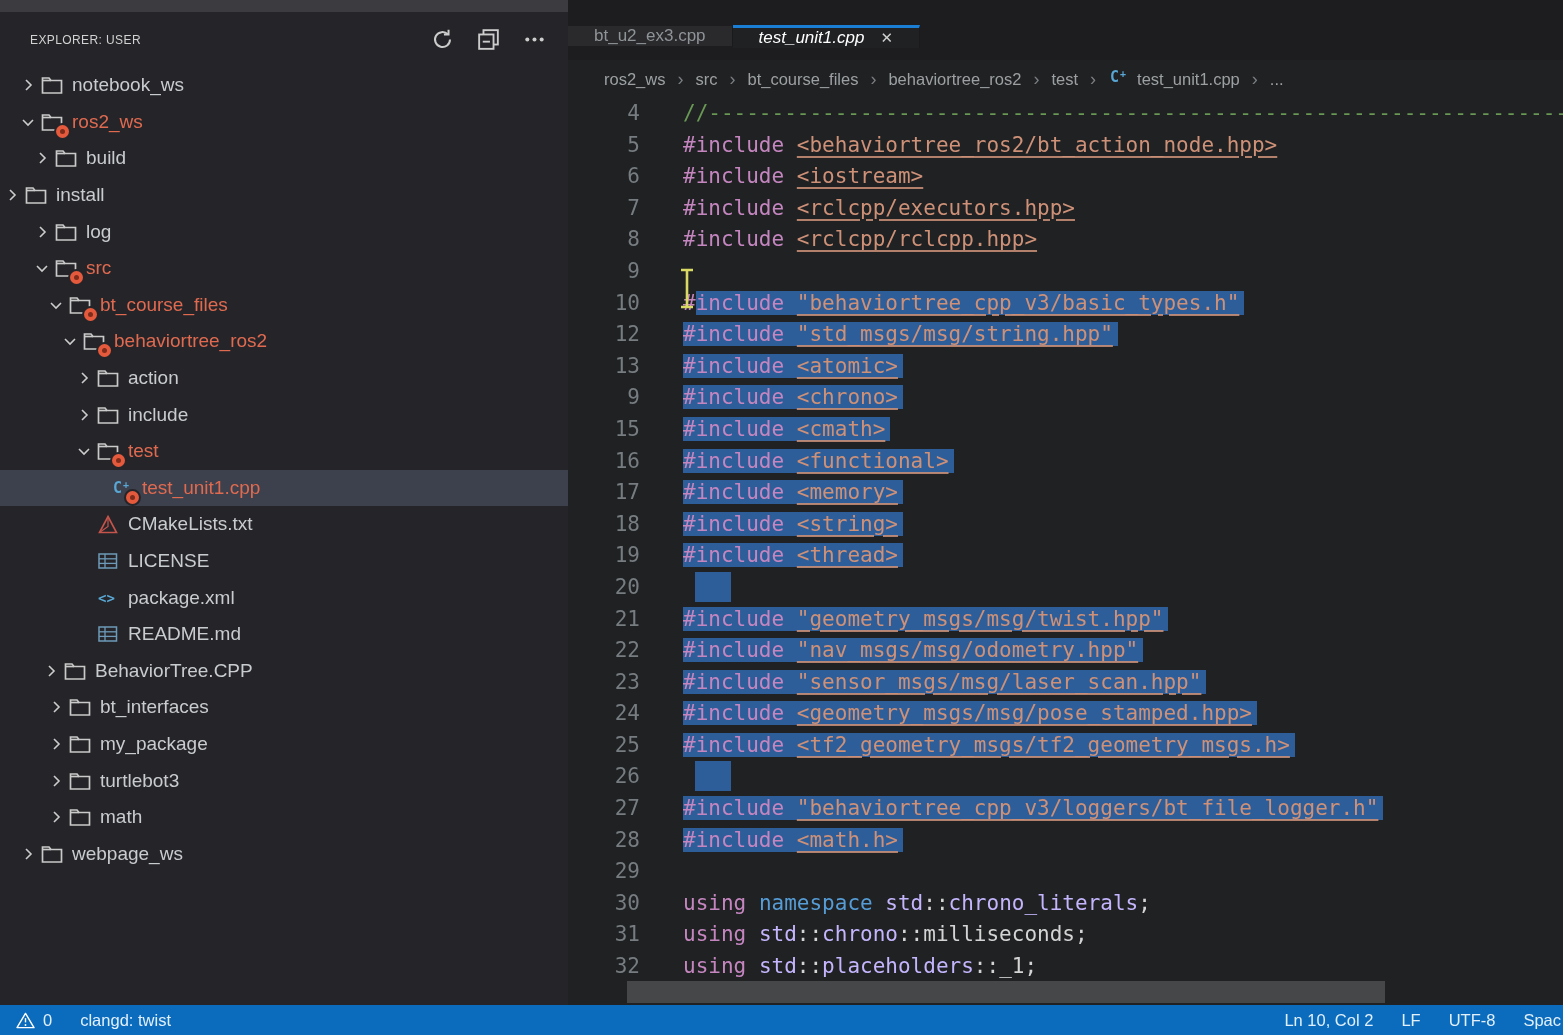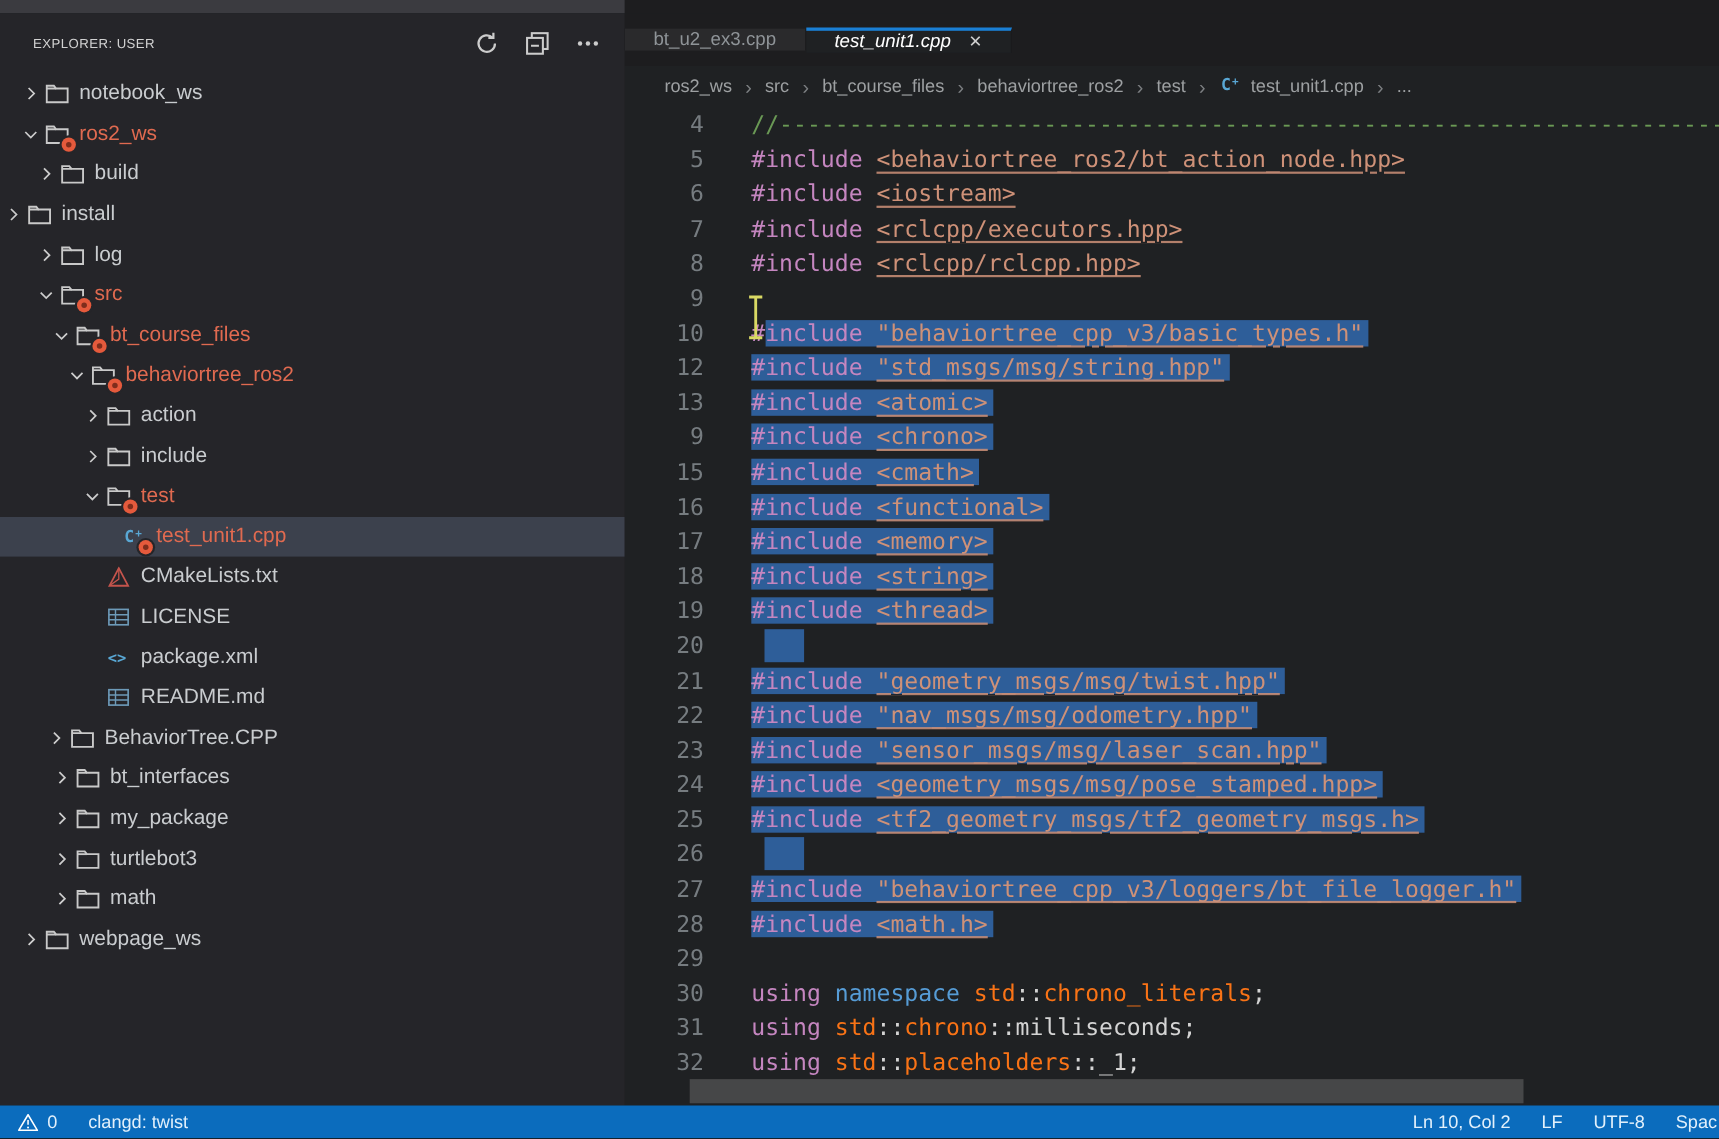--- a/index.html
+++ b/index.html
@@ -41,21 +41,21 @@
   .bc-sep { color:#7c7f82; font-size:18px; }
   .bc-item { cursor:pointer; }
   .bc-file { display:flex; align-items:center; gap:7px; cursor:pointer; }
   
   #code { position:relative; font-family:"DejaVu Sans Mono", monospace; font-size:21px; line-height:31.6px; }
   .line { display:flex; white-space:pre; }
   .ln { width:72px; flex:none; text-align:right; color:#767c80; user-select:none; }
   .lc { padding-left:43px; }
   .tok-kw { color:#C586C0; }
   .tok-kw2 { color:#569CD6; }
-  .tok-ty { color:#f97316; }
+  .tok-ty { color:#c4b5fd; }
   .tok-pl { color:#d4d4d4; }
   .tok-cmt { color:#6A9955; }
   .tok-str { color:#CE9178; text-decoration:underline; text-underline-offset:4px;
              text-decoration-thickness:1.5px; text-decoration-color:rgba(206,145,120,.85); }
   .selwrap { background:var(--sel); padding-right:5px; }
   .sel-stub { display:inline-block; width:36px; height:30px; margin-left:12px; vertical-align:top; background:var(--sel); }
   #hscroll { position:absolute; left:59px; top:969px; width:758px; height:22px; background:rgba(125,125,125,.42); }
   #ibeam { position:absolute; left:110px; top:256px; pointer-events:none; }
   
   #statusbar { position:absolute; left:0; right:0; bottom:0; height:30px; background:var(--statusbg);

